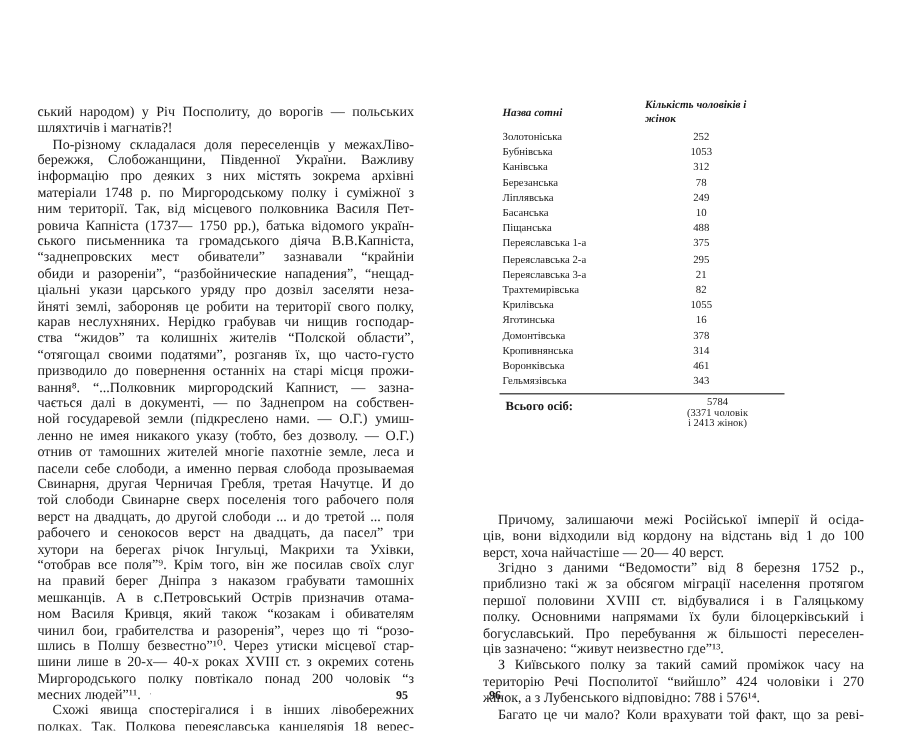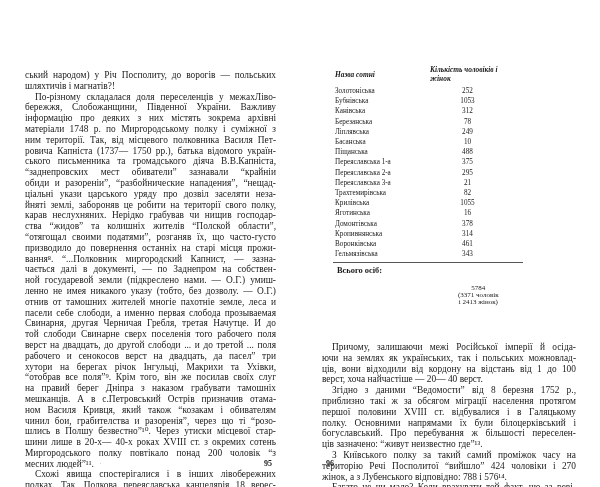--- a/index.html
+++ b/index.html
@@ -25,21 +25,21 @@
   .mark { position: absolute; left: 100px; top: 462px; font-size: 5px; color: #888; }
 
   table.sotni { position: absolute; left: 335px; top: 65px; border-collapse: collapse; font-size: 7.2px; }
   table.sotni th { font-style: italic; font-weight: bold; text-align: left; padding: 0 0 3px 0; font-size: 7.4px; }
   table.sotni td { padding: 0; height: 10.2px; vertical-align: middle; }
   table.sotni td.name { width: 95px; margin-top: 16px; }
   table.sotni td.val { text-align: center; width: 75px; }
   table.sotni th.h2 { padding-left: 0; }
   .rule { position: absolute; left: 333px; top: 262px; width: 190px; border-top: 1px solid #555; }
   .total-label { position: absolute; left: 337px; top: 266px; font-size: 8.4px; font-weight: bold; }
-  .total-val { position: absolute; left: 458px; top: 265px; font-size: 7px; text-align: center; line-height: 7.2px; margin-top: 20px; }
+  .total-val { position: absolute; left: 458px; top: 265px; font-size: 7px; text-align: center; line-height: 7.2px; }
 </style>
 </head>
 <body>
 
 <div class="page" id="page-left">
   <div class="textblock" id="left-text">
       <span class="line">ський народом) у Річ Посполиту, до ворогів — польських</span>
       <span class="line last">шляхтичів і магнатів?!</span>
       <span class="line indent">По-різному складалася доля переселенців у межахЛіво-</span>
       <span class="line">бережжя, Слобожанщини, Південної України. Важливу</span>
@@ -79,21 +79,20 @@
       <span class="line indent">Схожі явища спостерігалися і в інших лівобережних</span>
       <span class="line">полках. Так, Полкова переяславська канцелярія 18 верес-</span>
     </div>
   <div class="mark">'</div>
   <div class="pagenum">95</div>
 </div>
 
 <div class="page" id="page-right">
   <div class="textblock bottom" id="right-body">
       <span class="line indent">Причому, залишаючи межі Російської імперії й осіда-</span>
-      <span class="line">ючи на землях як українських, так і польських можновлад-</span>
       <span class="line">ців, вони відходили від кордону на відстань від 1 до 100</span>
       <span class="line last">верст, хоча найчастіше — 20— 40 верст.</span>
       <span class="line indent">Згідно з даними “Ведомости” від 8 березня 1752 р.,</span>
       <span class="line">приблизно такі ж за обсягом міграції населення протягом</span>
       <span class="line">першої половини XVIII ст. відбувалися і в Галяцькому</span>
       <span class="line">полку. Основними напрямами їх були білоцерківський і</span>
       <span class="line">богуславський. Про перебування ж більшості переселен-</span>
       <span class="line last">ців зазначено: “живут неизвестно где”¹³.</span>
       <span class="line indent">З Київського полку за такий самий проміжок часу на</span>
       <span class="line">територію Речі Посполитої “вийшло” 424 чоловіки і 270</span>

